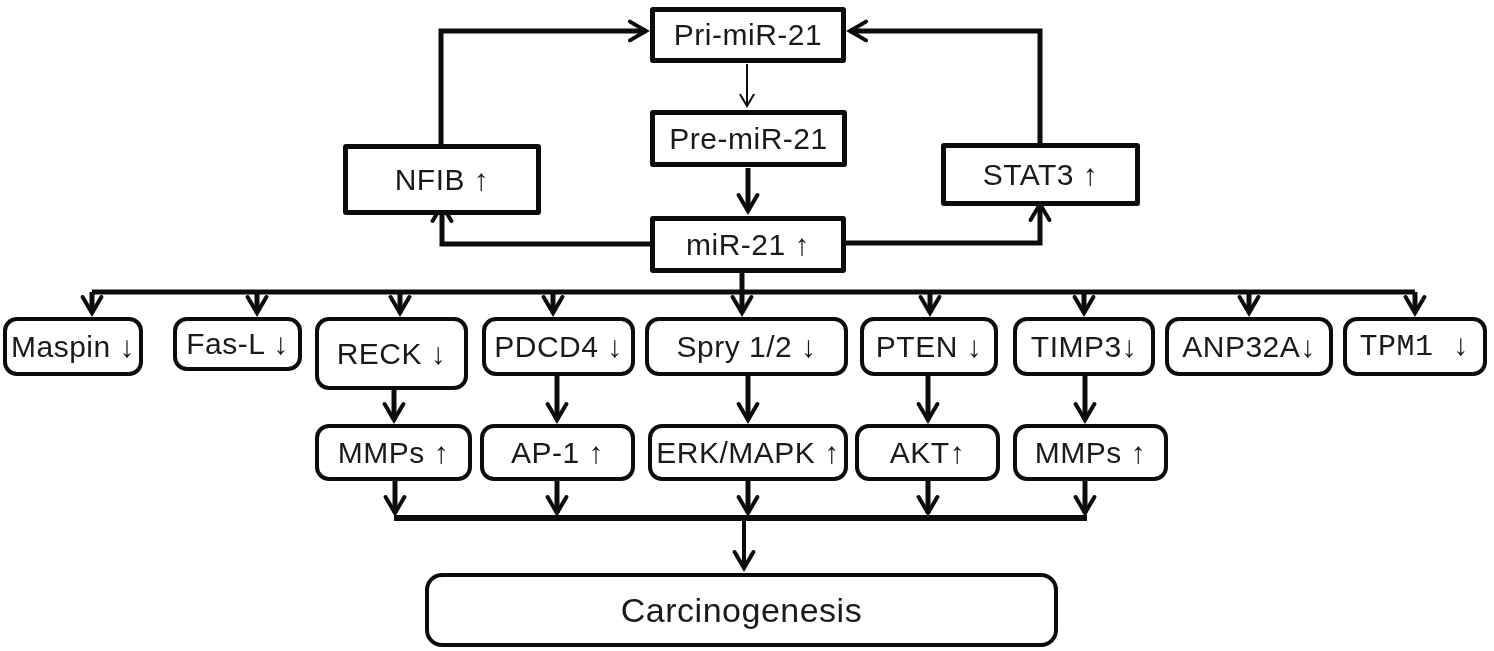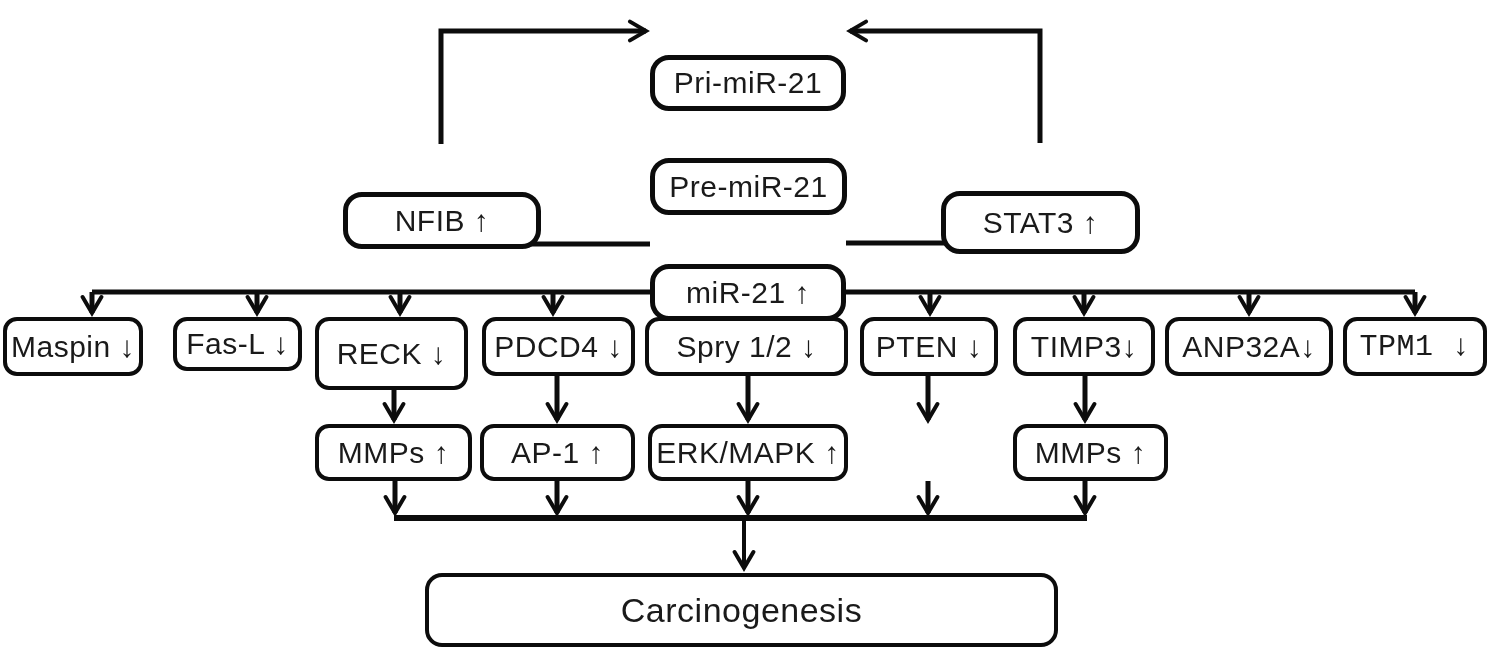--- a/index.html
+++ b/index.html
@@ -31,22 +31,21 @@
     display: flex;
     align-items: center;
     justify-content: center;
     font-size: 30px;
     color: #1a1a1a;
     white-space: nowrap;
     letter-spacing: 0.5px;
   }
   .node.core {
     border-width: 5px;
-    border-radius: 19px;
-    margin-top: 48px;
+    border-radius: 3px;
   }
   .node.outcome {
     font-size: 34px;
     border-radius: 17px;
     letter-spacing: 0.5px;
   }
   path.edge {
     fill: none;
     stroke: #0c0c0c;
     stroke-width: 5px;
@@ -100,33 +99,34 @@
     <path class="edge" d="M 748,481 V 513" marker-end="url(#ah)"></path>
     <path class="edge" d="M 928,481 V 513" marker-end="url(#ah)"></path>
     <path class="edge" d="M 1085,481 V 513" marker-end="url(#ah)"></path>
     <path class="edge bar" d="M 394,518 H 1087"></path>
     <path class="edge mid" d="M 744,518 V 568" marker-end="url(#ah)"></path>
   </svg>
 
   <div class="node core" style="left:650px; top:7px;   width:196px; height:56px;">Pri-miR-21</div>
   <div class="node core" style="left:650px; top:110px; width:197px; height:57px;">Pre-miR-21</div>
   <div class="node core" style="left:650px; top:216px; width:196px; height:57px;">miR-21 ↑</div>
-  <div class="node core" style="left:343px; top:144px; width:198px; height:57px;">NFIB ↑</div>
+  <div class="node core" style="left:343px; top:144px; width:198px; height:71px;">NFIB ↑</div>
   <div class="node core" style="left:941px; top:143px; width:199px; height:63px;">STAT3 ↑</div>
 
   <div class="node" style="left:3px;    top:317px; width:140px; height:59px;">Maspin ↓</div>
   <div class="node" style="left:173px;  top:317px; width:129px; height:54px;">Fas-L ↓</div>
   <div class="node" style="left:315px;  top:317px; width:153px; height:73px;">RECK ↓</div>
   <div class="node" style="left:482px;  top:317px; width:153px; height:59px;">PDCD4 ↓</div>
   <div class="node" style="left:645px;  top:317px; width:203px; height:59px;">Spry 1/2 ↓</div>
   <div class="node" style="left:860px;  top:317px; width:138px; height:59px;">PTEN ↓</div>
   <div class="node" style="left:1013px; top:317px; width:142px; height:59px;">TIMP3↓</div>
   <div class="node" style="left:1165px; top:317px; width:168px; height:59px;">ANP32A↓</div>
   <div class="node" style="left:1343px; top:317px; width:144px; height:59px;font-family:Liberation Mono, monospace;">TPM1 ↓</div>
 
   <div class="node" style="left:315px;  top:424px; width:157px; height:57px;">MMPs ↑</div>
   <div class="node" style="left:480px;  top:424px; width:155px; height:57px;">AP-1 ↑</div>
   <div class="node" style="left:648px;  top:424px; width:200px; height:57px;">ERK/MAPK ↑</div>
+  <div class="node" style="left:855px;  top:424px; width:145px; height:57px;">AKT↑</div>
   <div class="node" style="left:1013px; top:424px; width:155px; height:57px;">MMPs ↑</div>
 
   <div class="node outcome" style="left:425px; top:573px; width:633px; height:74px;">Carcinogenesis</div>
 
 </div>
 
 </body></html>

